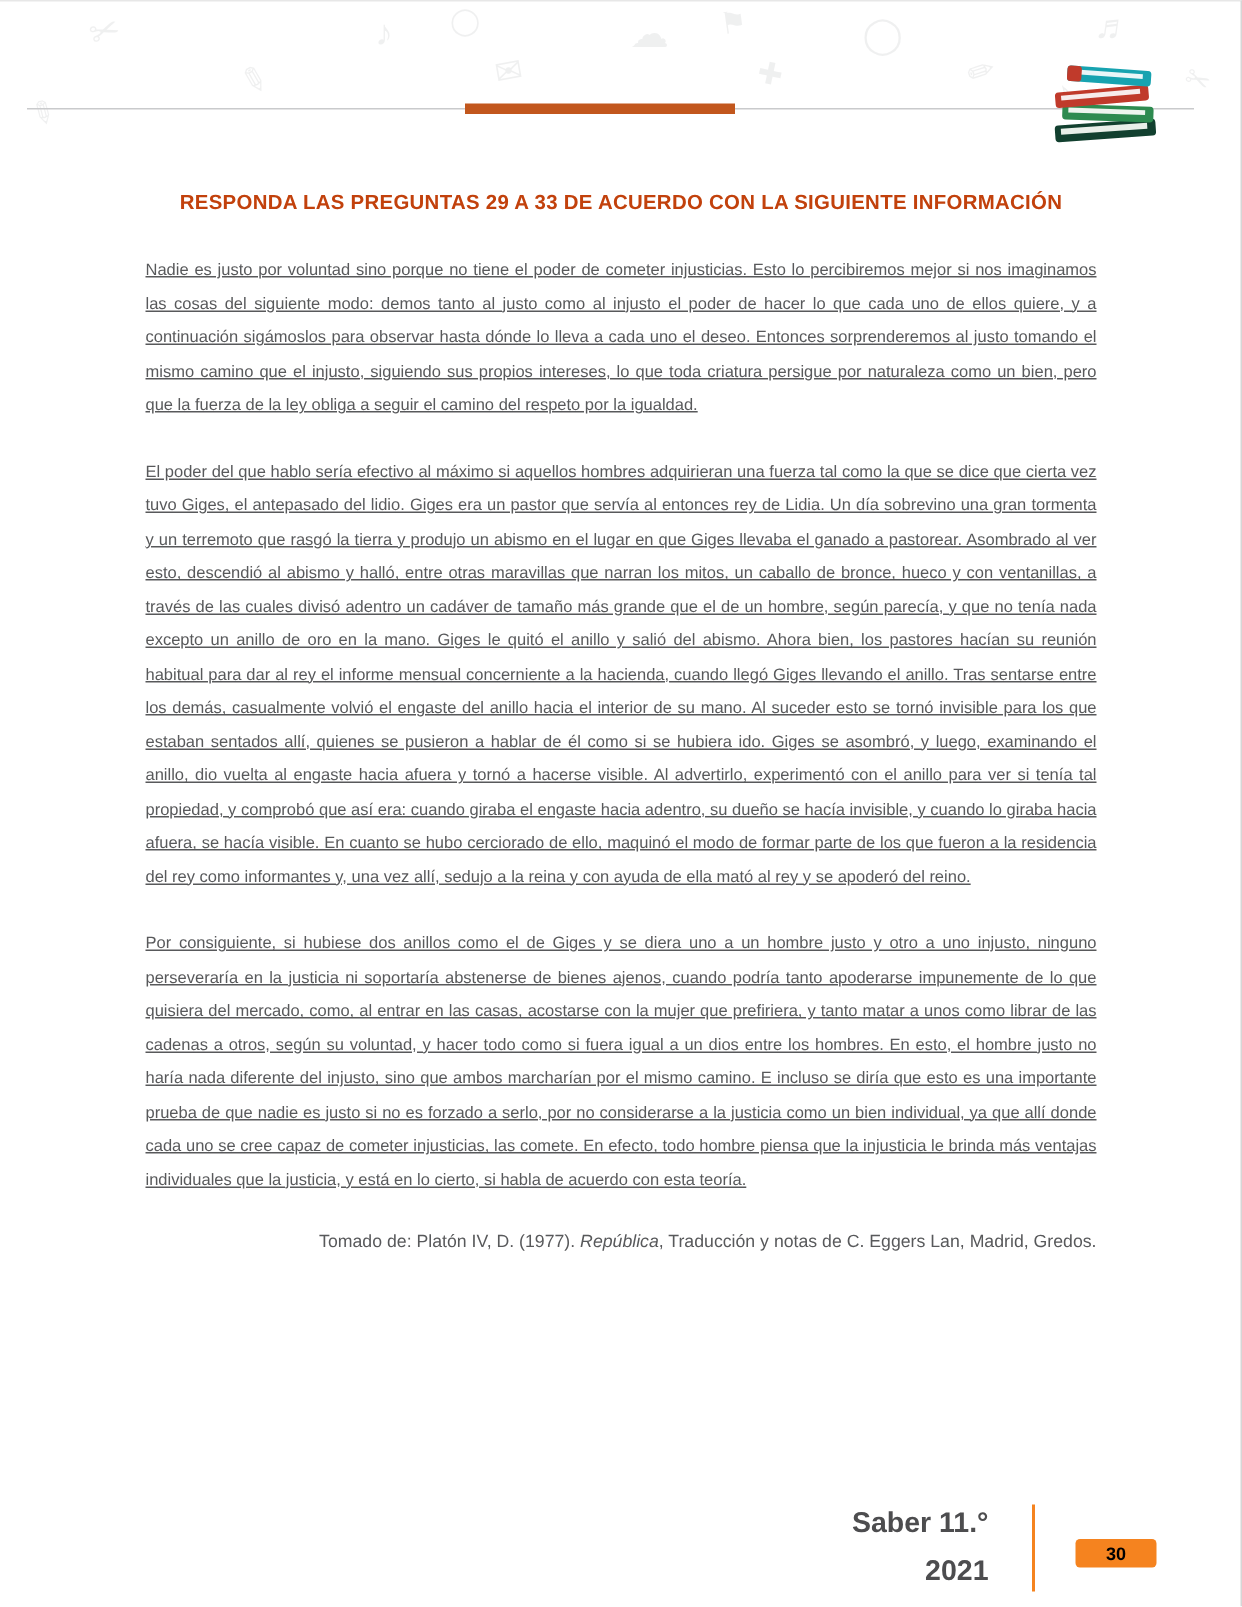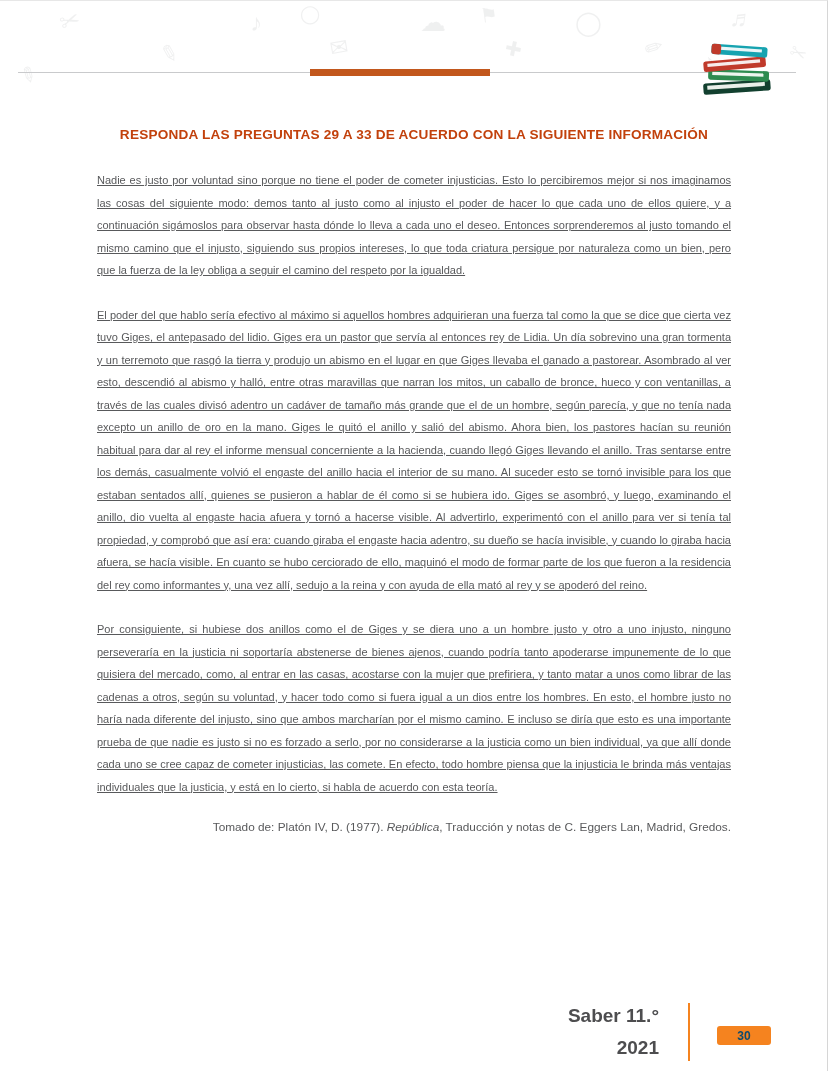--- a/index.html
+++ b/index.html
@@ -41,21 +41,21 @@
   .attribution { font-size:11.8px; text-align:right; margin-top:10px; color:#58595B; }
   .attribution em { font-style:italic; }
 
   
   .footer { position:absolute; top:1002px; right:56px; display:flex; align-items:center;gap:17px; }
   .footer-text { text-align:right; color:#4D4D4F; margin-right:12px; }
   .exam-name { font-size:19px; font-weight:bold; line-height:22px; }
   .exam-year { font-size:19px; font-weight:bold; line-height:22px; margin-top:10px; }
   .footer-divider { width:2px; height:58px; background:#F5831F; margin-right:10px; }
   .page-number-box {
-    background:#F5831F; color:#0c4a6e; width:54px; height:19px; border-radius:3px;
+    background:#F5831F; color:#000000; width:54px; height:19px; border-radius:3px;
     display:flex; align-items:center; justify-content:center;
     font-size:12px; font-weight:bold; margin-top:7px;
   }
 </style>
 </head>
 <body>
 
 <div class="page">
 
   <div class="doodle-layer">

